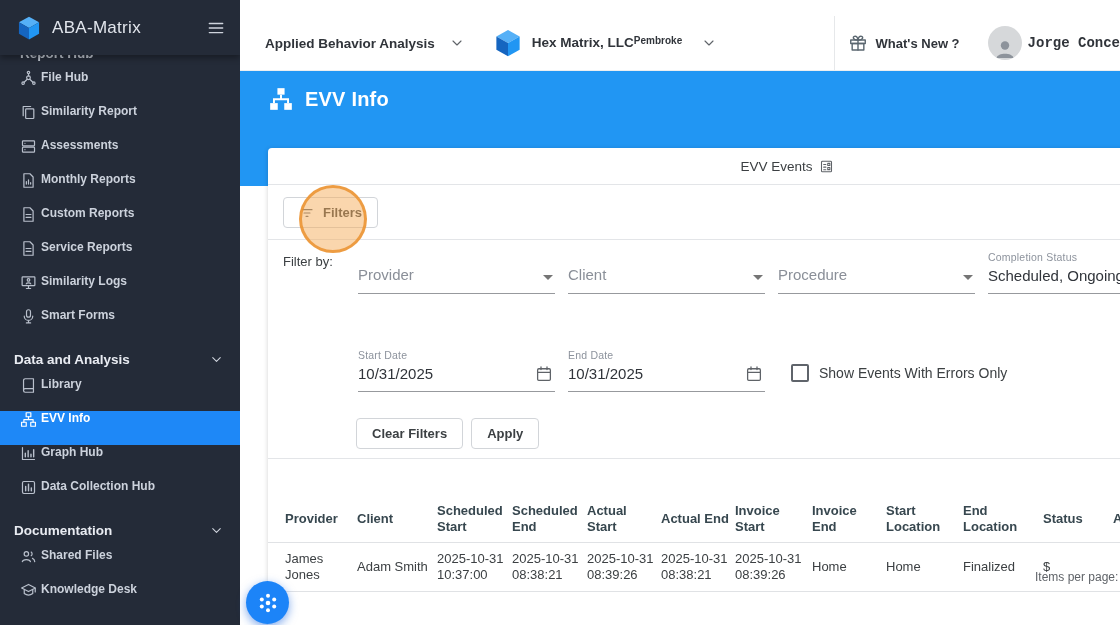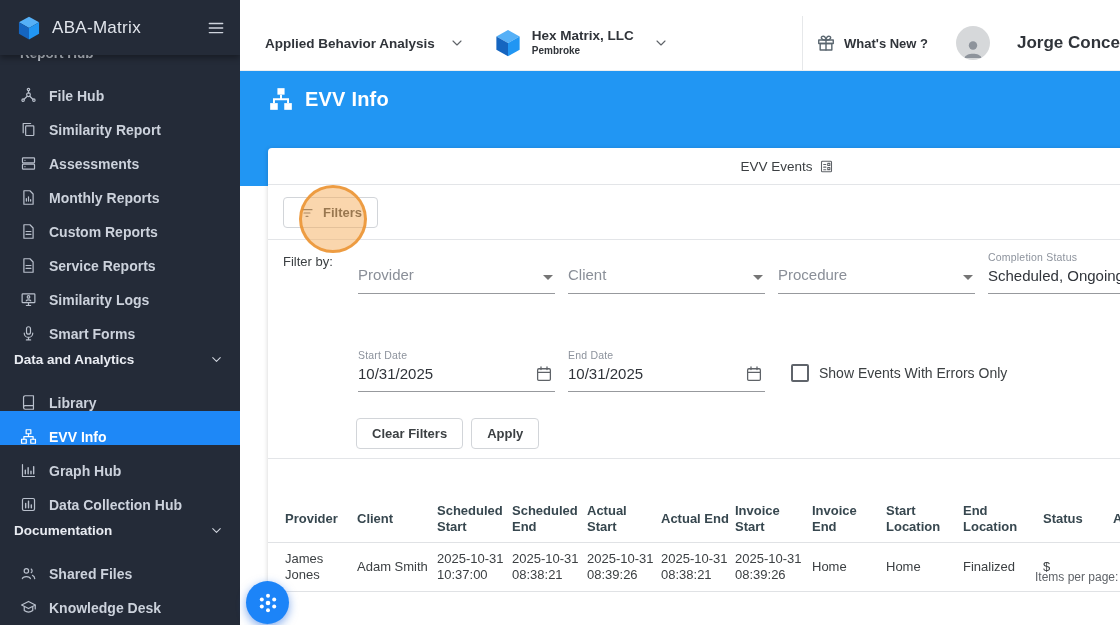--- a/index.html
+++ b/index.html
@@ -7,21 +7,21 @@
   body { font-family: "Liberation Sans", sans-serif; background:#fff; }
   .app { position:relative; width:1120px; height:625px; overflow:hidden; background:#fff; }
 
   
   .sidebar { position:absolute; left:0; top:0; width:240px; height:625px; background:#242b38; color:#c9cfda; z-index:20; overflow:hidden; }
   .brand { position:relative; z-index:3; height:55px; display:flex; align-items:center; gap:10px; padding:0 14px 0 16px; background:#242b38; box-shadow:0 3px 6px rgba(0,0,0,.35); }
   .brand-name { font-size:17px; color:#e1e5ec; letter-spacing:.3px; }
   .hamburger { margin-left:auto; width:20px; height:20px; color:#cfd4dd; cursor:pointer; }
   .nav { position:relative; z-index:1; }
   .partial-item { margin-top:-9px; margin-bottom:6px; height:18px; padding-left:20px; font-size:13.5px; font-weight:700; color:#cfd5df; opacity:.9; }
-  .nav-item { height:34px; display:flex; align-items:flex-end; gap:12px; padding-left:20px; font-size:14px; font-weight:600; color:#ccd2dc; cursor:pointer; }
+  .nav-item { height:34px; display:flex; align-items:flex-start; gap:4px; padding-left:20px; font-size:12px; font-weight:600; color:#ccd2dc; cursor:pointer; }
   .nav-item .ic { color:#b9c0cc; }
   .nav-item.active { background:#1e88f7; color:#ffffff; }
   .nav-item.active .ic { color:#ffffff; }
   .nav-section { height:35px; display:flex; align-items:center; padding-left:14px; font-size:13.5px; font-weight:700; color:#e9ecf2; cursor:pointer; }
   .nav-section .chev { margin-left:auto; margin-right:16px; width:15px; height:15px; color:#cfd4dd; }
   .ic { display:inline-flex; flex:none; }
   .ic-17 { width:17px; height:17px; }
   .ic-15 { width:15px; height:15px; }
   .ic-16 { width:16px; height:16px; }
   .ic-18 { width:18px; height:18px; }
@@ -29,29 +29,29 @@
   .ic-24 { width:24px; height:24px; }
   .ic-26 { width:26px; height:26px; }
   .ic-30 { width:30px; height:30px; }
 
   
   .main { position:absolute; left:240px; top:0; width:880px; height:625px; background:#fff; }
   .topbar { position:absolute; left:0; top:16px; width:880px; height:55px; background:#fff; display:flex; align-items:center; padding-left:25px; border-bottom:1px solid #eceef0; z-index:5; overflow:hidden; }
   .ctx-label { font-size:13.5px; font-weight:700; color:#30343a; white-space:nowrap; }
   .ctx-chev { margin-left:14px; color:#5f6368; }
   .company { display:flex; align-items:center; margin-left:28px; gap:9px; cursor:pointer; }
-  .company-text { display:flex; flex-direction:column; line-height:1.25; }
+  .company-text { display:flex; flex-direction:row; line-height:1.25; }
   .company-name { font-size:13.5px; font-weight:700; color:#30343a; white-space:nowrap; }
   .company-loc { font-size:10px; font-weight:700; color:#30343a; white-space:nowrap; }
   .top-right { margin-left:auto; display:flex; align-items:center; height:55px; }
   .vdiv { width:1px; height:55px; background:#e6e8ea; }
   .whatsnew { display:flex; align-items:center; gap:8px; padding:0 14px 0 13px; cursor:pointer; color:#5b6770; }
   .whatsnew-label { font-size:13px; font-weight:700; color:#30343a; white-space:nowrap; }
   .avatar { width:34px; height:34px; border-radius:50%; background:#d6d8da; overflow:hidden; display:flex; align-items:flex-end; justify-content:center; margin-left:14px; cursor:pointer; flex:none; }
-  .user-name { margin-left:27px; font-size:17px; font-weight:700; color:#30343a; white-space:nowrap; }
+  .user-name { margin-left:6px; font-size:14px; font-weight:700; color:#30343a; white-space:nowrap;font-family:Liberation Mono, monospace; }
 
   
   .blueband { position:absolute; left:0; top:55px; width:880px; height:131px; background:#2196f3; }
   .page-title { display:flex; align-items:center; gap:11px; padding:31px 0 0 28px; color:#fff; }
   .page-title-text { font-size:20px; font-weight:700; letter-spacing:.2px; }
 
   
   .card { position:absolute; left:28px; top:148px; width:1038px; height:477px; background:#fff; border-top-left-radius:4px; box-shadow:0 1px 5px rgba(0,0,0,.18); }
   .tabbar { height:37px; border-bottom:1px solid #e3e5e8; display:flex; align-items:center; justify-content:center; gap:6px; font-size:13.5px; color:#3c4043; cursor:pointer; }
   .tab-ic { color:#5f6368; }
@@ -188,21 +188,21 @@
         <span class="ic ic-17">
             <svg viewBox="0 0 24 24" width="100%" height="100%" fill="none" stroke="currentColor" stroke-width="1.7" stroke-linecap="round" stroke-linejoin="round">
               <rect x="9.2" y="2.5" width="5.6" height="10.5" rx="2.8"></rect>
               <path d="M6 11.5a6 6 0 0012 0M12 17.5v3.5M9 21h6"></path>
             </svg>
           </span>
         <span>Smart Forms</span>
       </div>
 
       <div class="nav-section">
-        <span>Data and Analytics</span>
+        <span>Data and Analysis</span>
         <span class="chev ic">
             <svg viewBox="0 0 24 24" width="100%" height="100%" fill="none" stroke="currentColor" stroke-width="1.7" stroke-linecap="round" stroke-linejoin="round">
               <path d="M6 9l6 6 6-6"></path>
             </svg>
           </span>
       </div>
 
       <div class="nav-item">
         <span class="ic ic-17">
             <svg viewBox="0 0 24 24" width="100%" height="100%" fill="none" stroke="currentColor" stroke-width="1.7" stroke-linecap="round" stroke-linejoin="round">

